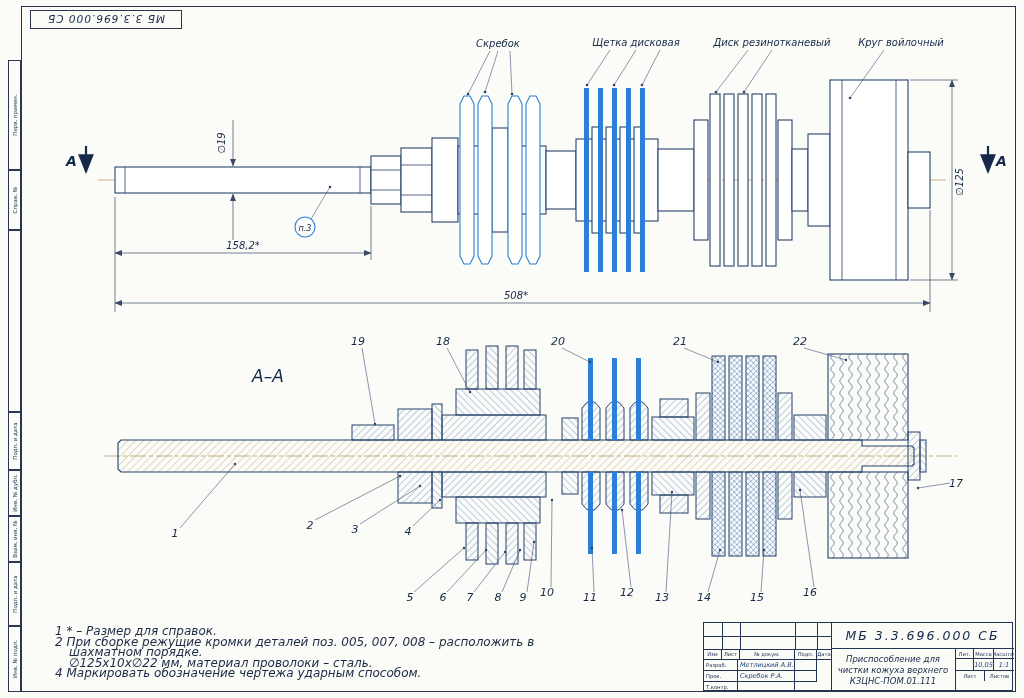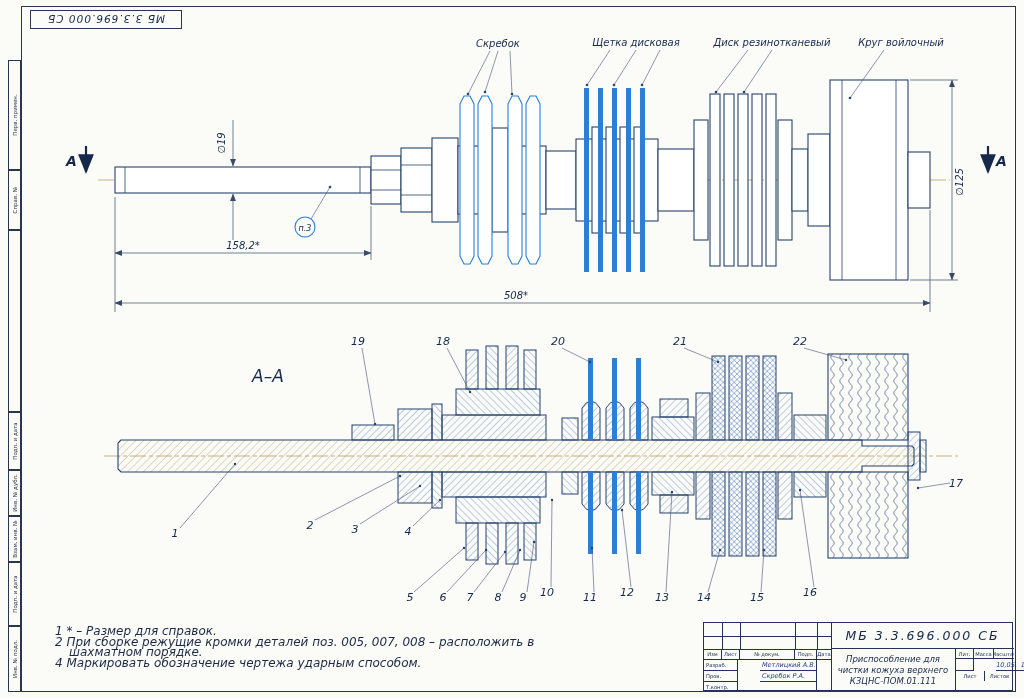--- a/index.html
+++ b/index.html
@@ -38,21 +38,21 @@
   .secT { font-size:17px; font-style:italic; }
   .pos  { font-size:8px; font-style:italic; }
 
   .notes { position:absolute; left:55px; top:626px; }
   .notes div { font-size:12px; font-style:italic; color:#1d2a45; line-height:10.6px; white-space:nowrap; }
   .notes div.cont { padding-left:14px; }
 
   .tb { position:absolute; left:703px; top:622px; width:310px; height:69px; border:1.6px solid #223355; background:#fbfbf8; }
   .tb .c { position:absolute; border-color:#223355; border-style:solid; border-width:0; color:#16294a; overflow:hidden; }
   .tb .lab { font-size:5.2px; display:flex; align-items:center; justify-content:center; }
-  .tb .val { font-size:6.5px; font-style:italic; color:#1c3f7a; display:flex; align-items:center;margin-left:22px; }
+  .tb .val { font-size:6.5px; font-style:italic; color:#1c3f7a; display:flex; align-items:center; }
   .docnum { font-size:12.5px; font-style:italic; letter-spacing:2px; display:flex; align-items:center; justify-content:center; }
   .ttl { font-size:8.5px; font-style:italic; color:#1c3f7a; text-align:right; line-height:11px;
          display:flex; flex-direction:column; align-items:center; justify-content:center; }
 </style>
 </head>
 <body>
 
 <div class="page">
   <div class="frame"></div>
 
@@ -371,20 +371,21 @@
         <text class="num" x="810" y="596" text-anchor="middle">16</text>
         <text class="num" x="956" y="487" text-anchor="middle">17</text>
       </g>
     </g>
   </svg>
 
   <div class="notes">
     <div>1 * – Размер для справок.</div>
     <div>2 При сборке режущие кромки деталей поз. 005, 007, 008 – расположить в</div>
     <div class="cont">шахматном порядке.</div>
+    <div class="cont">∅125х10х∅22 мм, материал проволоки – сталь.</div>
     <div>4 Маркировать обозначение чертежа ударным способом.</div>
   </div>
 
   <div class="tb">
 
     <div class="c" style="left:127px;top:0;width:0;height:69px;border-left-width:1.2px;"></div>
 
     <div class="c docnum" style="left:127px;top:0;width:183px;height:26px;border-bottom-width:1.2px;">МБ 3.3.696.000 СБ</div>
 
     <div class="c" style="left:0;top:13px;width:127px;height:0;border-top-width:0.8px;"></div>

